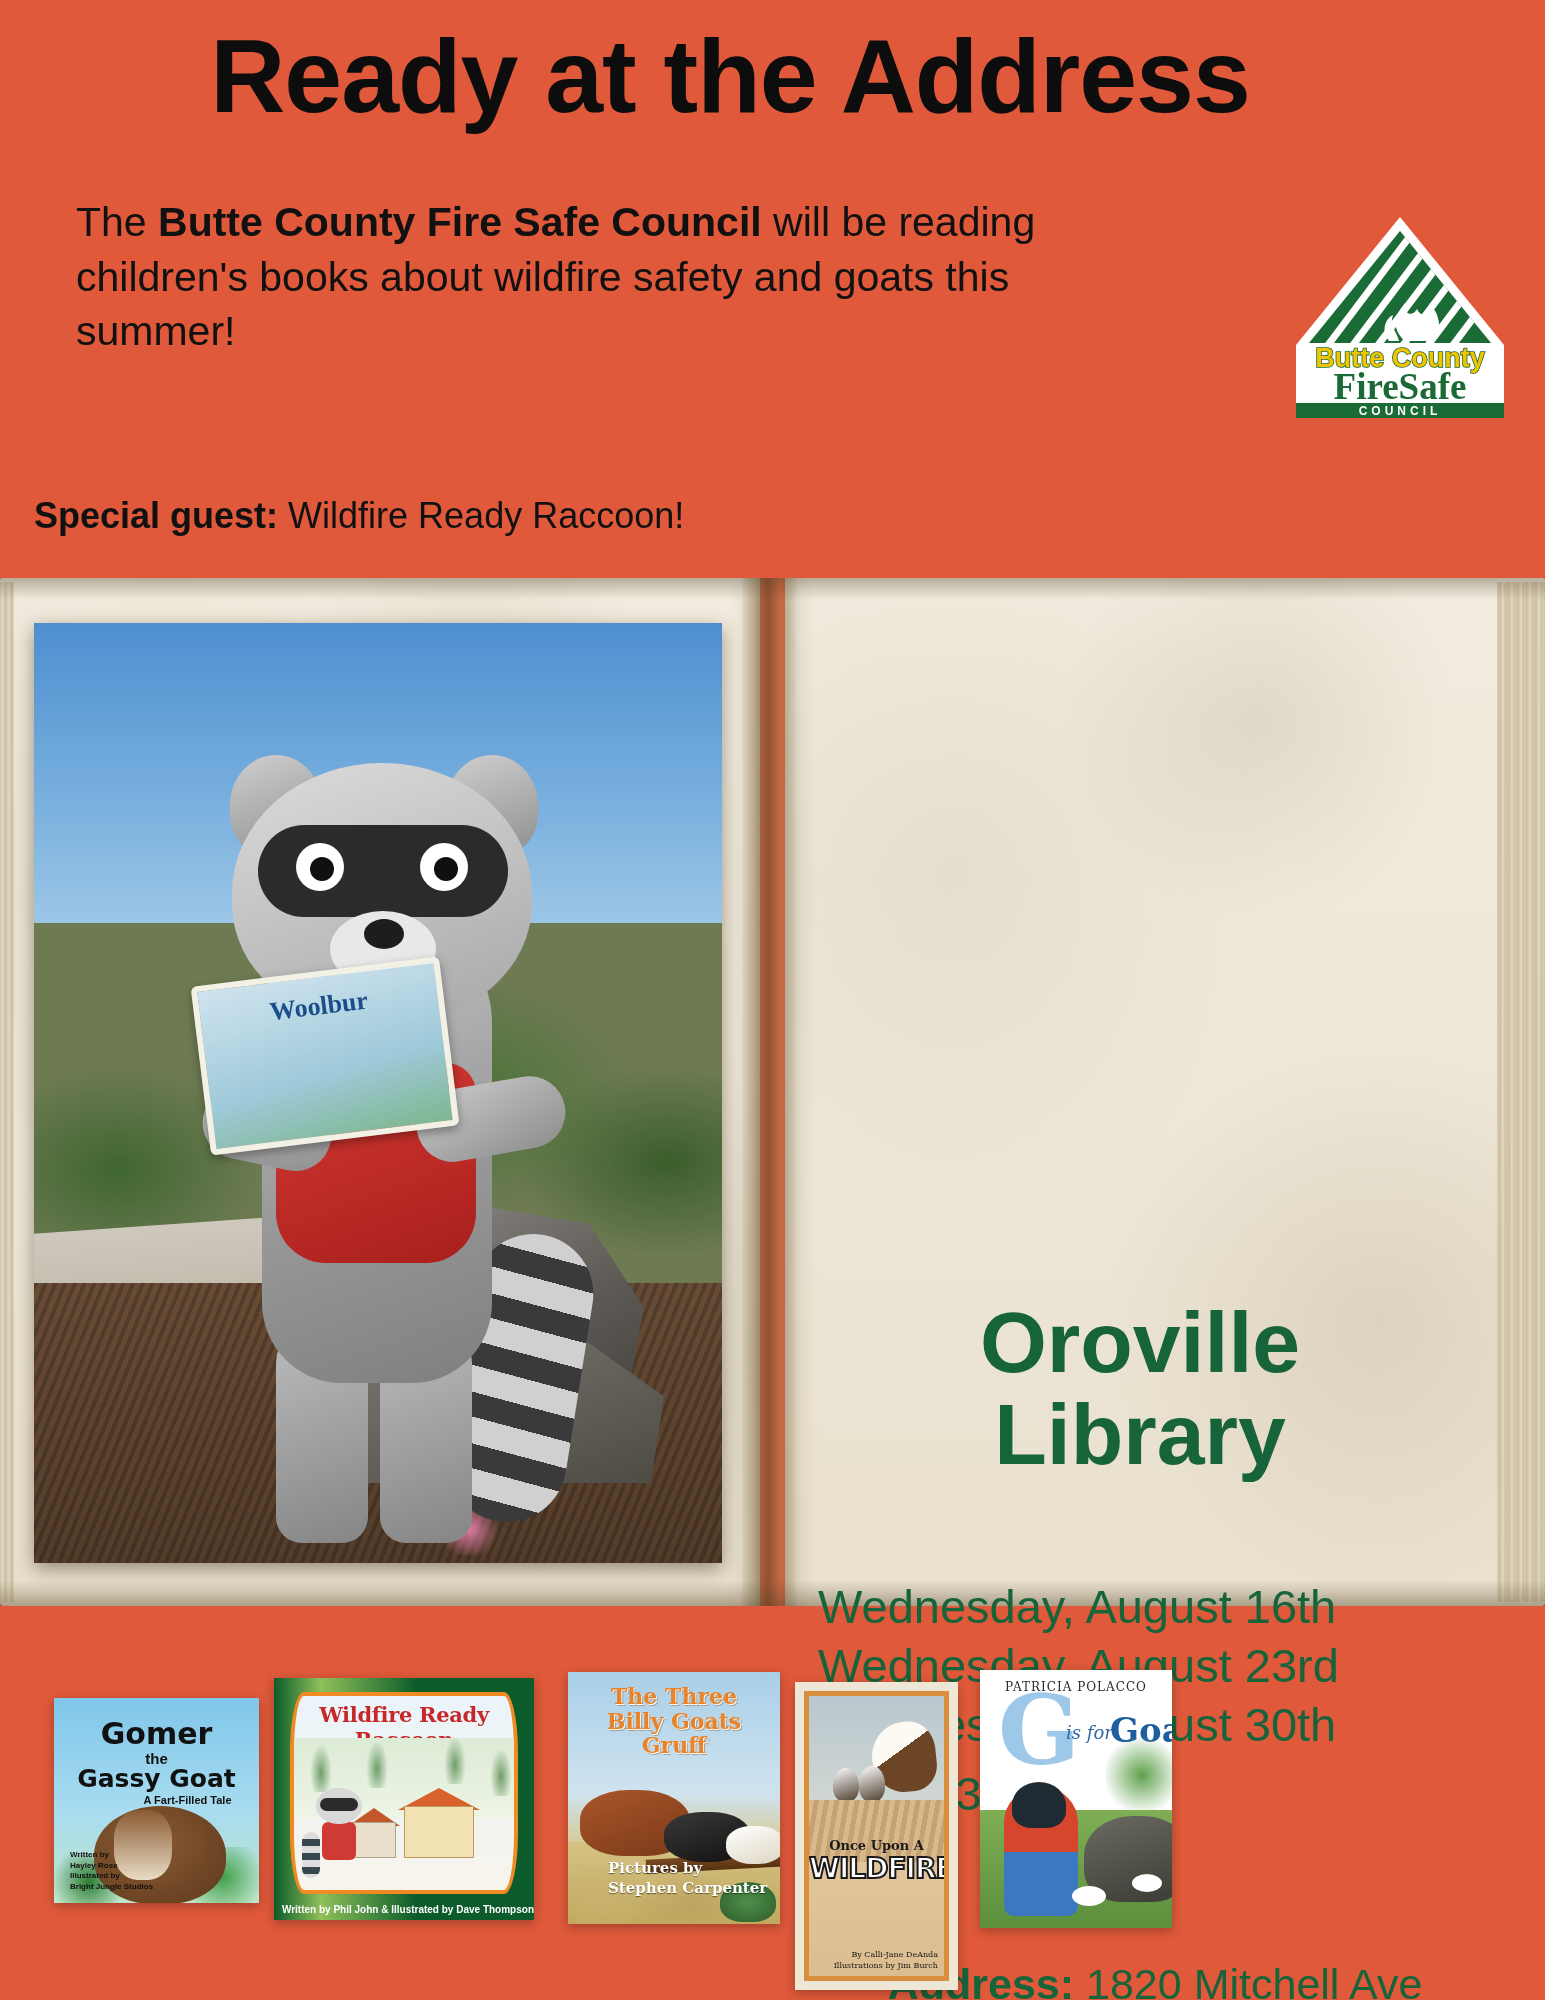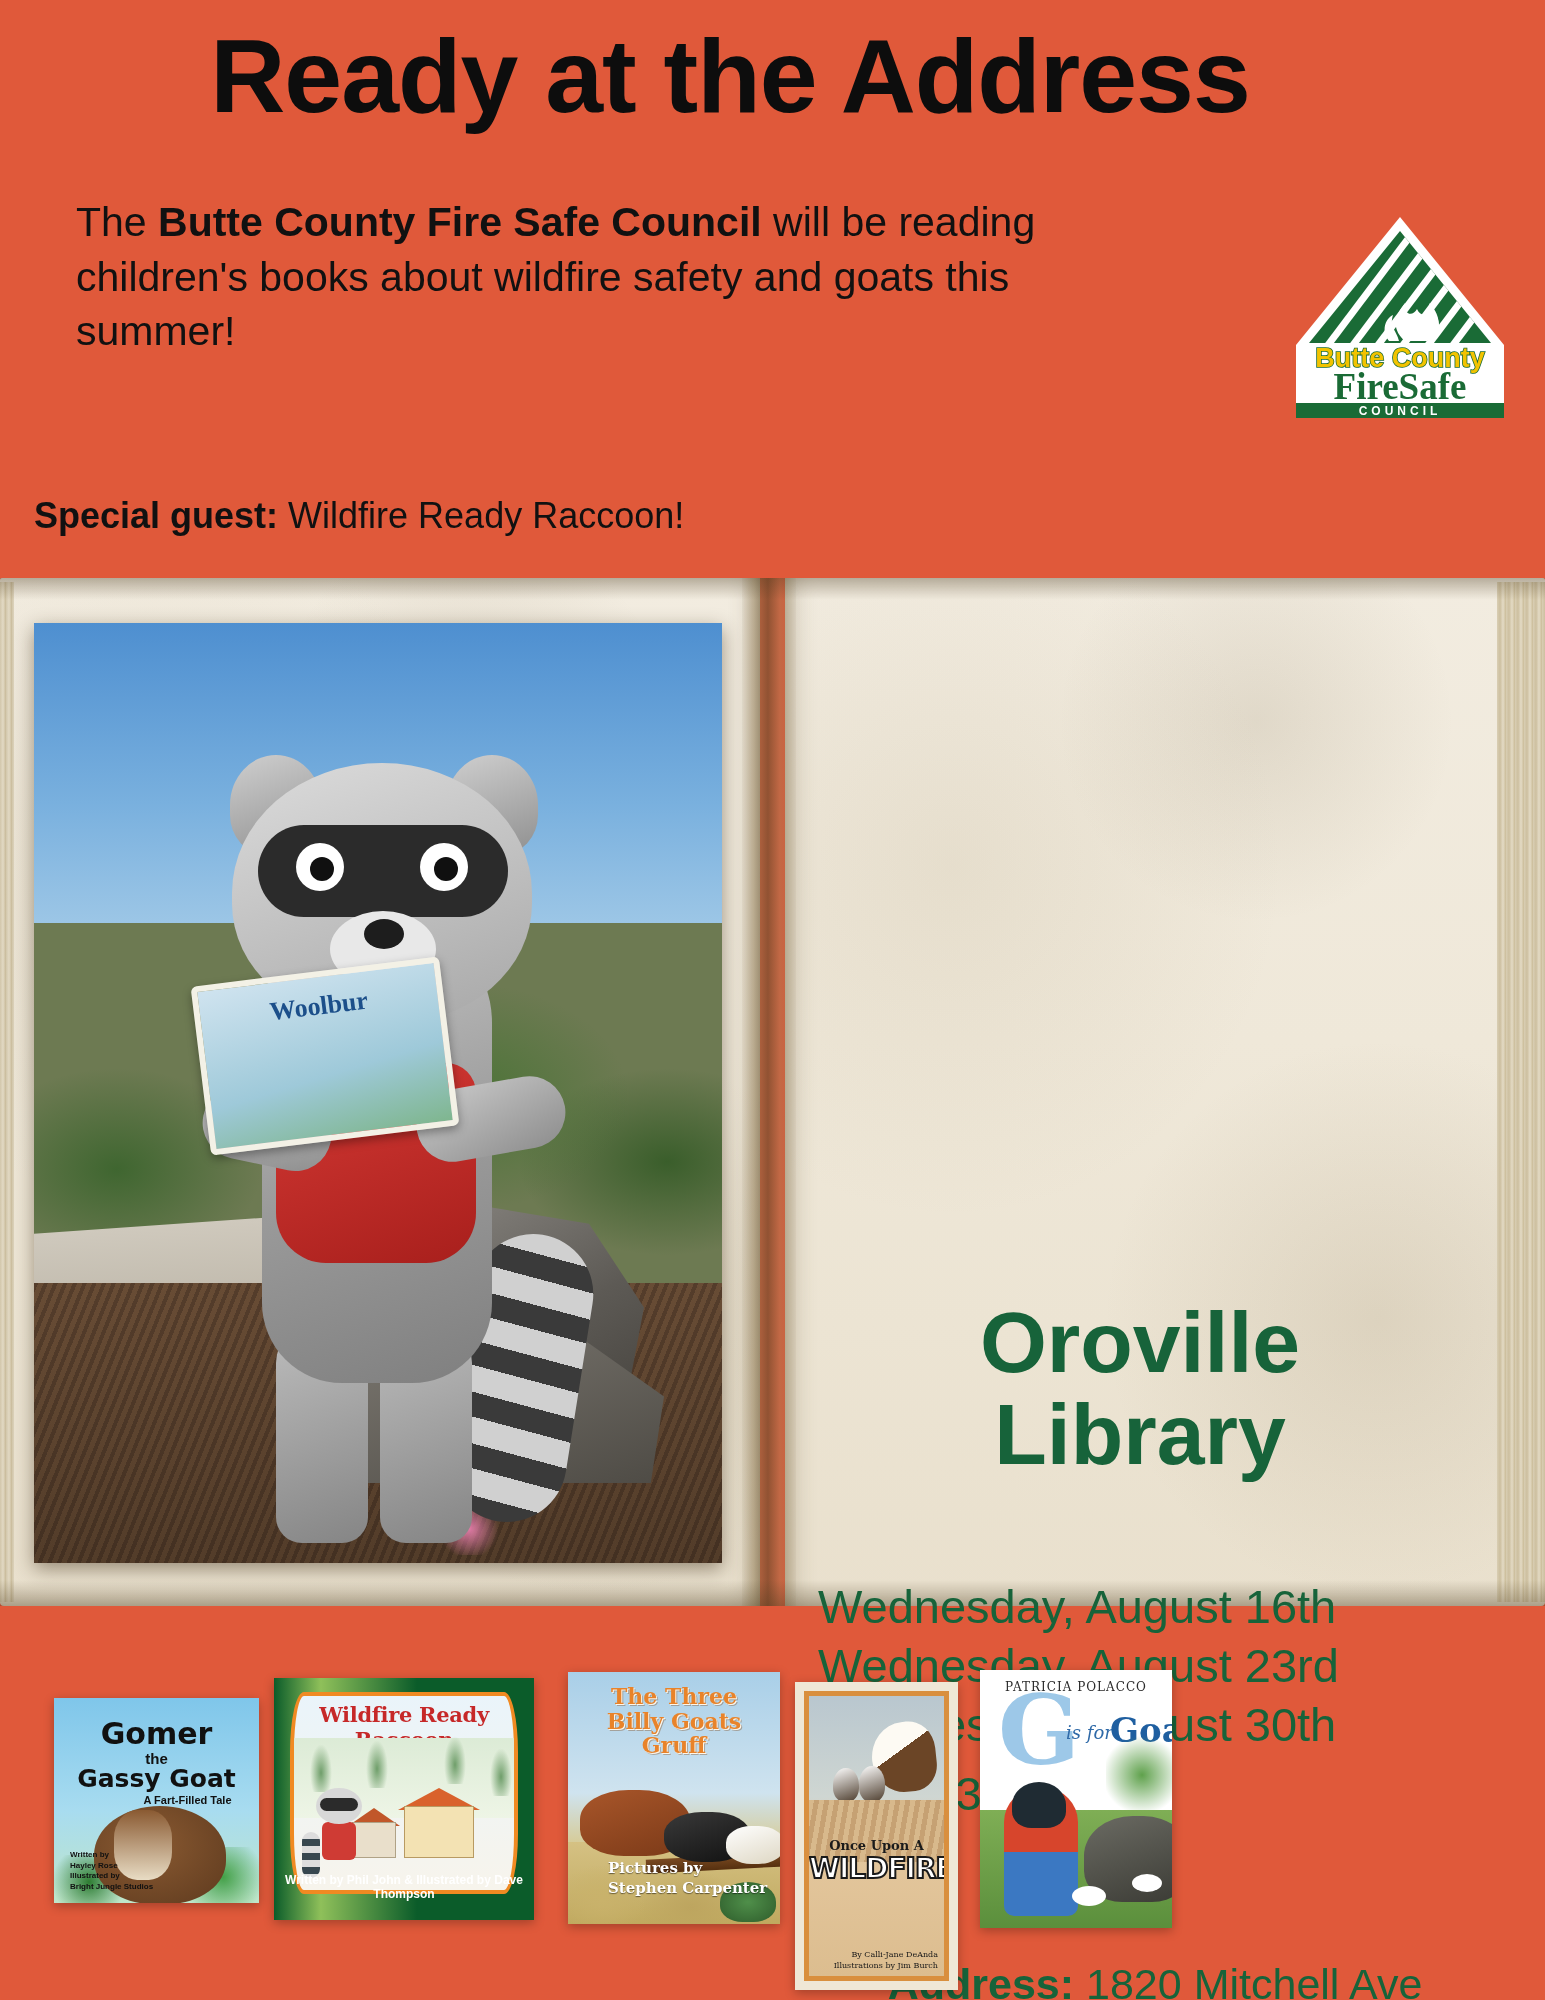--- a/index.html
+++ b/index.html
@@ -252,22 +252,22 @@
   .c2 .rc2    { position:absolute; left:18px; top:92px; width:54px; height:92px; }
   .c2 .rc2 .h { position:absolute; left:4px; top:0; width:46px; height:36px;
                background:#d8d8d8; border-radius:50%; }
   .c2 .rc2 .m { position:absolute; left:8px; top:10px; width:38px; height:13px;
                background:#2b2b2b; border-radius:8px; }
   .c2 .rc2 .v { position:absolute; left:10px; top:34px; width:34px; height:38px;
                background:#cf3b34; border-radius:6px; }
   .c2 .rc2 .t { position:absolute; left:-10px; top:44px; width:18px; height:46px;
                background:repeating-linear-gradient(180deg,#ddd 0 7px,#37474f 7px 14px);
                border-radius:10px; }
-  .c2 .wr-cred{ position:absolute; bottom:19px; width:100%; text-align:center;
-               font-size:12px; color:#fff; font-weight:bold; }
+  .c2 .wr-cred{ position:absolute; bottom:5px; width:100%; text-align:right;
+               font-size:10px; color:#fff; font-weight:bold; }
 
   
   .c3 { background:linear-gradient(180deg,#a9cfe8 0%,#cfe3ef 48%,#d7c98f 70%,#c9b871 100%); }
   .c3 .t3 { top:12px; font-size:22px; font-weight:bold; color:#e8832a; line-height:1.12;
             font-family:"DejaVu Serif", serif;
             text-shadow:1px 1px 0 #fff7ea, 2px 2px 0 rgba(120,60,10,.35); }
   .c3 .goatA { position:absolute; left:12px; top:118px; width:110px; height:66px;
             background:linear-gradient(160deg,#a9562a,#7b3a18); border-radius:44% 46% 40% 40%; }
   .c3 .goatB { position:absolute; left:96px; top:140px; width:86px; height:50px;
             background:linear-gradient(160deg,#3a3a3a,#111); border-radius:44%; }

